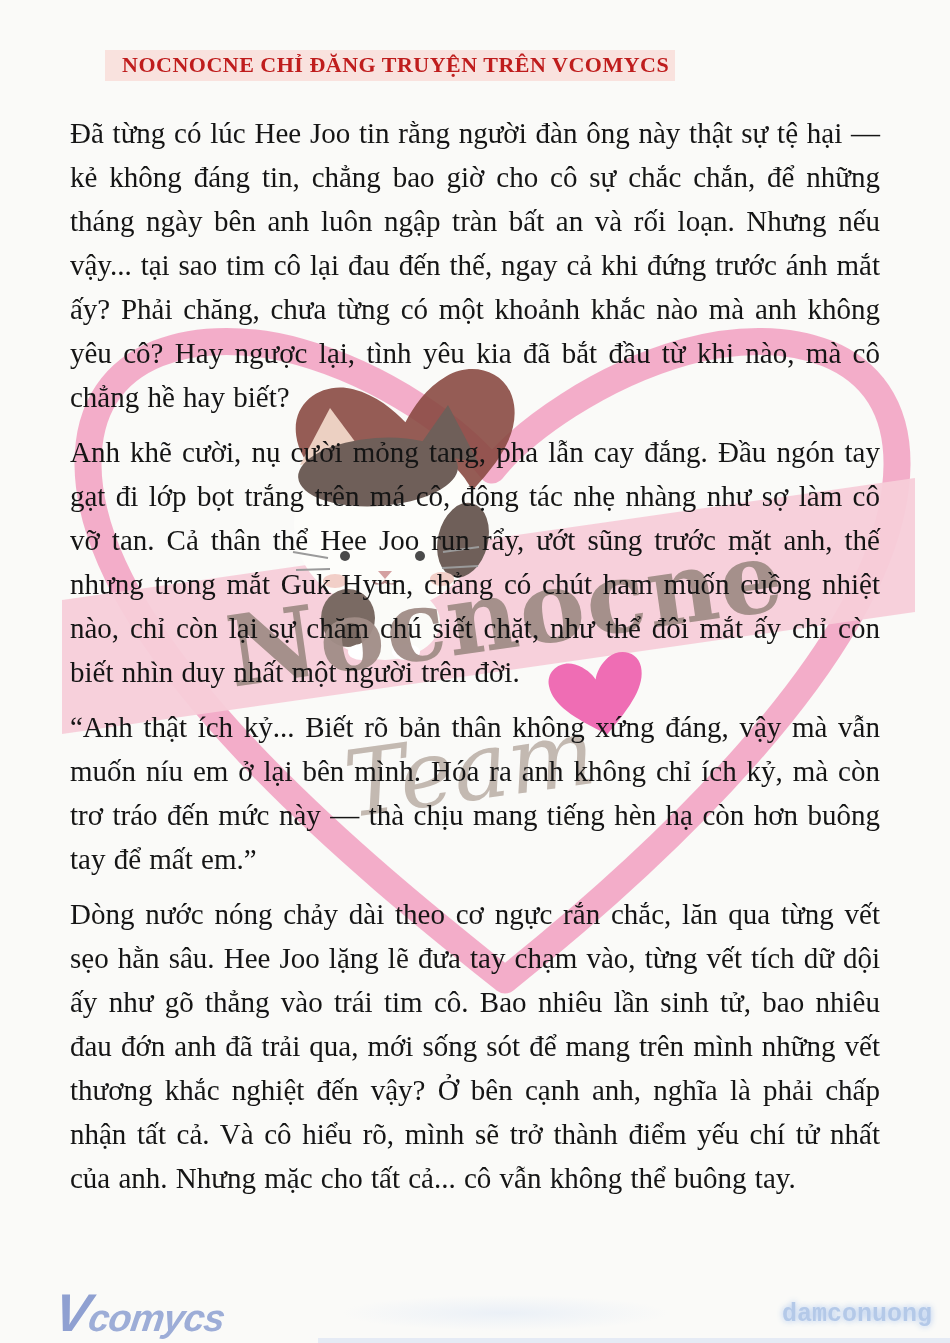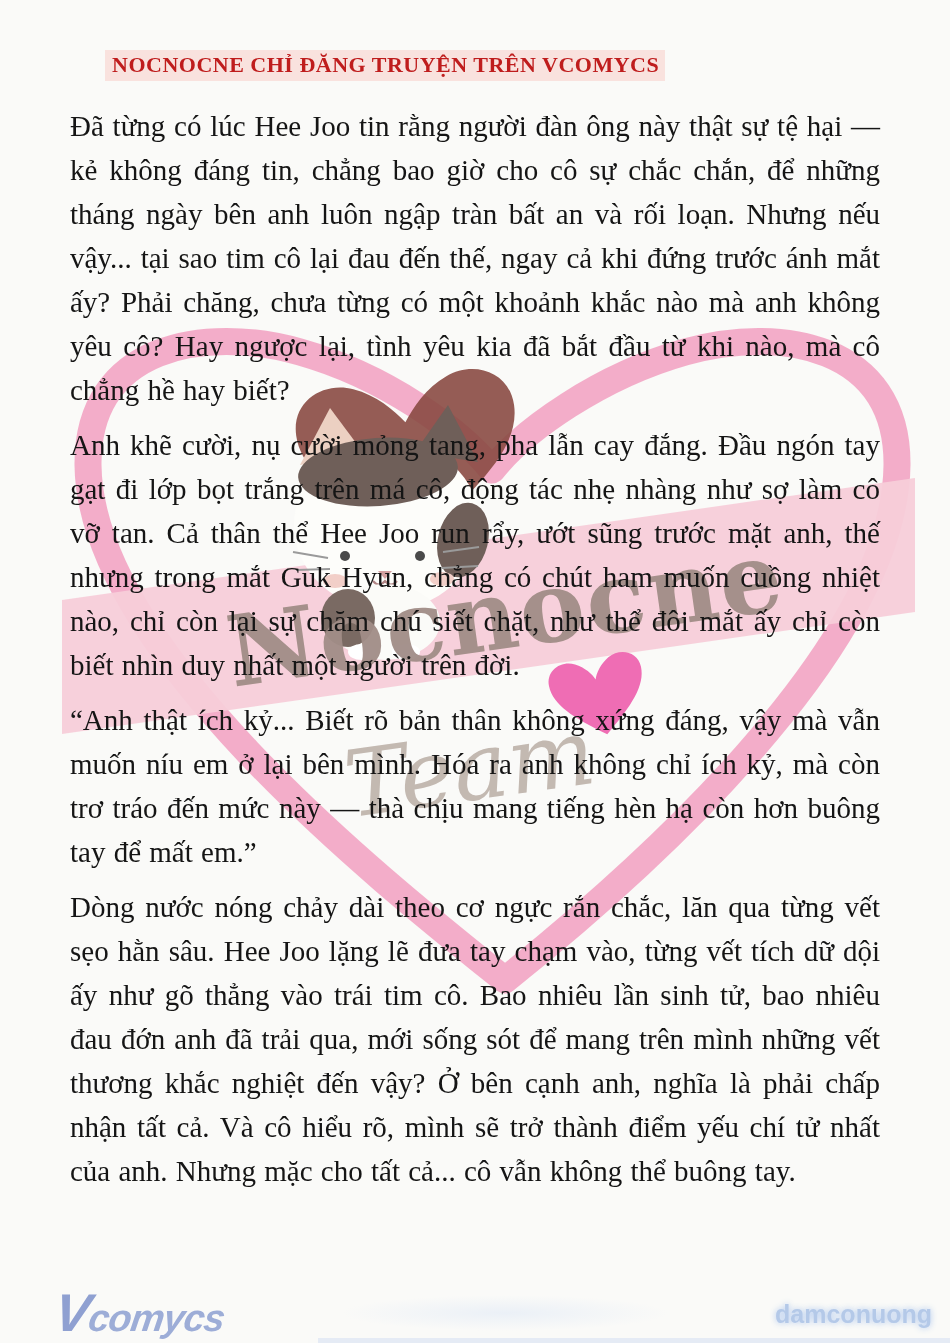--- a/index.html
+++ b/index.html
@@ -45,27 +45,27 @@
     z-index: 2;
   }
   .header-text {
     display: inline-block;
     font-family: "Liberation Serif", serif;
     font-weight: bold;
     font-size: 22px;
     letter-spacing: 0.5px;
     color: #bf1d1d;
     background: #f9e2de;
-    padding: 2px 6px 3px 7px;
+    padding: 2px 6px 3px 17px;
   }
 
   
   .content {
     position: absolute;
-    top: 104px;
+    top: 111px;
     left: 0;
     width: 950px;
     z-index: 1;
     padding: 0;
   }
   .content p {
     margin: 0 70px 11px 70px;
     font-size: 29px;
     line-height: 44px;
     color: #151515;
@@ -90,21 +90,21 @@
   }
   .footer-logo::first-letter {
     font-size: 1.4em;
     color: #8497cd;
   }
   .footer-credit {
     position: absolute;
     right: 18px;
     top: 1300px;
     z-index: 2;
-    font-family: Liberation Sans, sans-serif;
+    font-family: Liberation Mono, monospace;
     font-weight: bold;
     font-size: 25px;
     color: #b4c9e8;
     text-shadow: 0 0 6px rgba(160, 190, 235, 0.9), 0 0 2px rgba(255,255,255,0.9);
   }
   .faint-smudge {
     position: absolute;
     left: 340px;
     top: 1295px;
     width: 330px;

